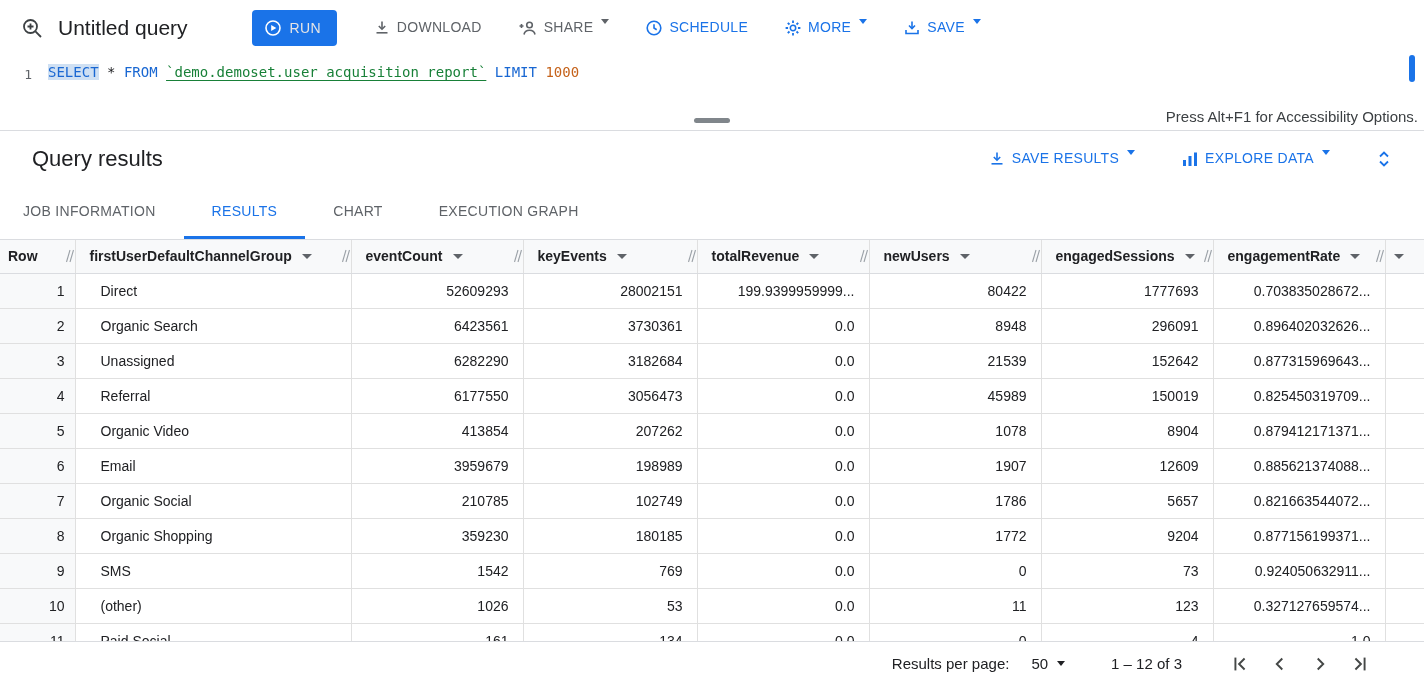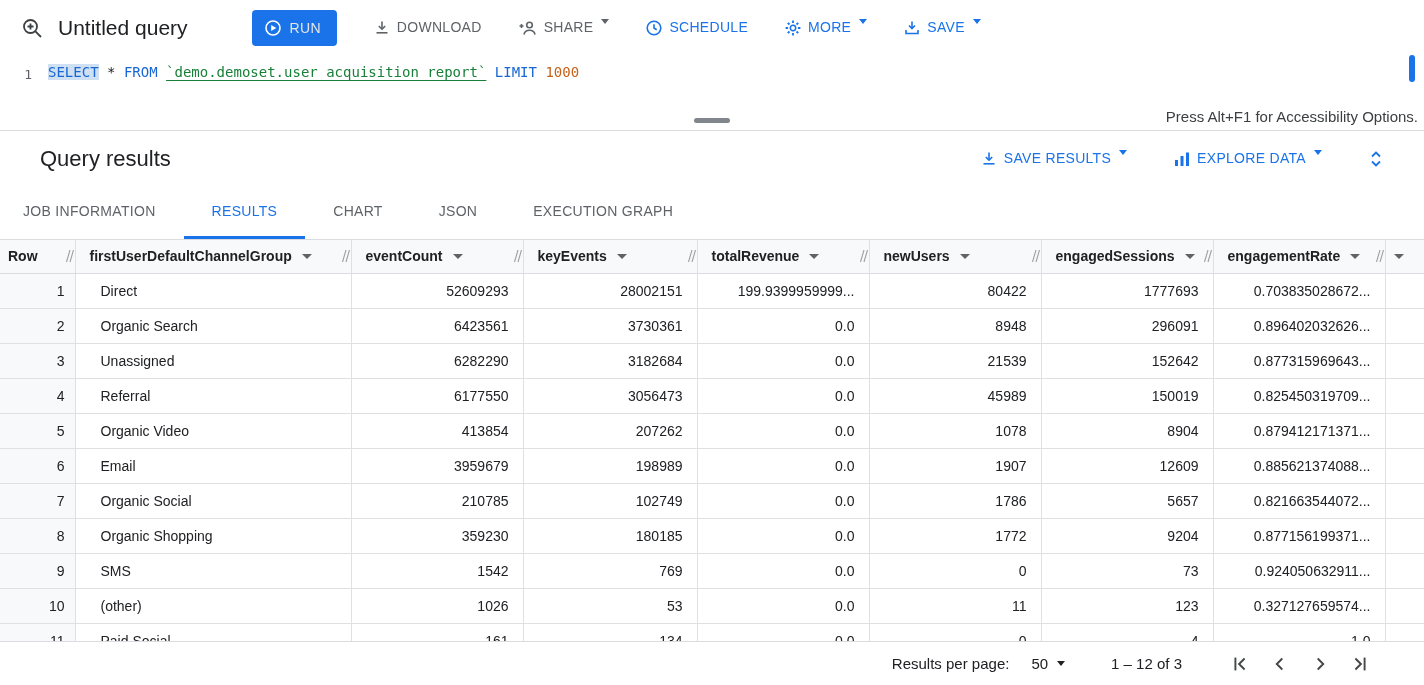--- a/index.html
+++ b/index.html
@@ -26,21 +26,21 @@
 .tok-keyword{color:#1967d2}
 .tok-keyword-selected{color:#1967d2;background:#cfe0f3}
 .tok-plain{color:#202124}
 .tok-table-ref{color:#188038;text-decoration:underline;text-underline-offset:3px}
 .tok-number{color:#c5621a}
 .editor-scrollbar{position:absolute;top:0;right:9px;width:6px;height:27px;background:#1a73e8;border-radius:3px;cursor:pointer}
 .a11y-hint{position:absolute;right:6px;bottom:5px;font-size:15px;color:#3c4043}
 .drag-pill{position:absolute;left:50%;transform:translateX(-50%);bottom:7px;width:36px;height:5px;border-radius:2.5px;background:#80868b;cursor:row-resize}
 
 
-.results-header{height:55px;flex:none;display:flex;align-items:center;padding:0 40px;background:#fff}
+.results-header{height:55px;flex:none;display:flex;align-items:center;padding:0 32px;background:#fff}
 .results-title{font-size:22px;font-weight:400;color:#202124}
 .rh-actions{margin-left:auto;display:flex;align-items:center;gap:46px}
 
 
 .tabs{height:54px;flex:none;display:flex;border-bottom:1px solid #dadce0;background:#fff}
 .tab{padding:0 28px;display:flex;align-items:center;font-size:14px;font-weight:500;letter-spacing:.3px;color:#5f6368;cursor:pointer;border-bottom:3px solid transparent}
 .tab:first-child{padding-left:23px}
 .tab.active{color:#1a73e8;border-bottom-color:#1a73e8}
 
 
@@ -192,21 +192,20 @@
             </svg>
         </span>
       </button>
     </div>
   </div>
 
   <div class="tabs">
       <div class="tab">JOB INFORMATION</div>
       <div class="tab active">RESULTS</div>
       <div class="tab">CHART</div>
-      <div class="tab">JSON</div>
       <div class="tab">EXECUTION GRAPH</div>
     </div>
 
   <div class="table-wrap">
     <table>
       <colgroup>
         <col style="width:75px">
           <col style="width:276px">
           <col style="width:172px">
           <col style="width:174px">

